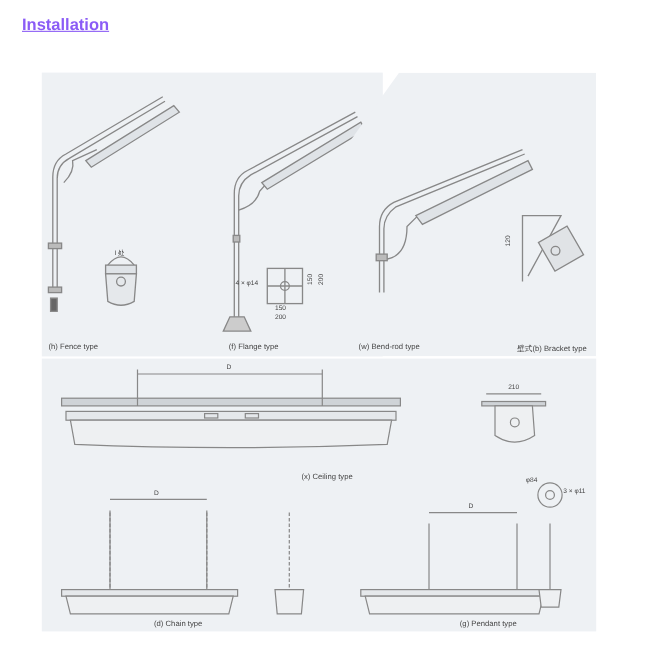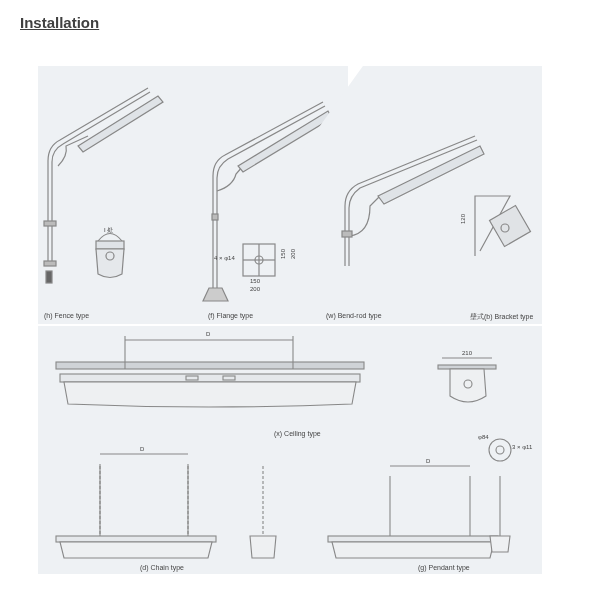--- a/index.html
+++ b/index.html
@@ -1,17 +1,17 @@
 <!DOCTYPE html>
 <html><head>
 <meta charset="utf-8">
 <style>
   html, body { margin:0; padding:0; background:#fff; }
   body { width:600px; height:600px; position:relative; overflow:hidden; font-family:"Liberation Sans", sans-serif; color:#222; }
-  .title { position:absolute; left:20px; top:14px; font-size:15px; font-weight:bold; text-decoration:underline; color:#404040; }
+  .title { position:absolute; left:20px; top:14px; font-size:15px; font-weight:bold; text-decoration:underline; color:#8b5cf6; }
   .panel { position:absolute; background:#eef1f4; }
   .cap { position:absolute; font-size:7px; color:#444; white-space:nowrap; }
   svg { position:absolute; left:0; top:0; }
   .dim { position:absolute; font-size:6px; color:#444; }
 </style>
 </head>
 <body>
 
 <div class="title">Installation</div>
 

